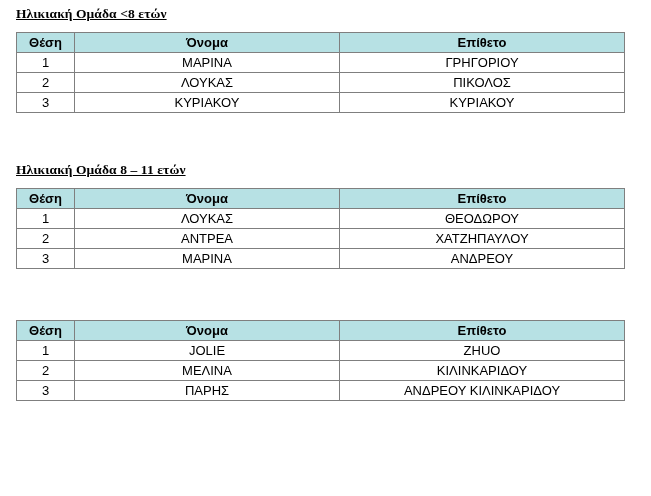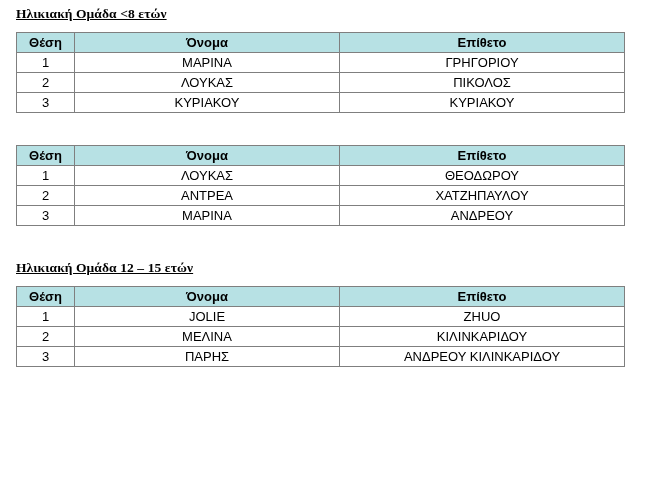--- a/index.html
+++ b/index.html
@@ -13,21 +13,21 @@
     font-family: "Liberation Sans", sans-serif;
     color: #000000;
     overflow: hidden;
   }
   .page {
     padding: 6px 14px 0 14px;
     box-sizing: border-box;
     width: 651px;
   }
   .section {
-    margin-bottom: 6px;
+    margin-bottom: 23px;
   }
   .section-title {
     font-family: "Liberation Serif", serif;
     font-size: 13.5px;
     font-weight: bold;
     text-decoration: underline;
     margin: 0 0 10px 2px;
     letter-spacing: 0.1px;
   }
   .spacer-1 { height: 26px; }
@@ -98,20 +98,21 @@
           <td>ΚΥΡΙΑΚΟΥ</td>
           <td>ΚΥΡΙΑΚΟΥ</td>
         </tr>
       </tbody>
     </table>
   </div>
 
   <div class="spacer-1"></div>
 
   <div class="section">
+    <div class="section-title">Ηλικιακή Ομάδα 8 – 11 ετών</div>
     <table class="results">
       <colgroup>
           <col class="c-pos">
           <col class="c-first">
           <col class="c-last">
         </colgroup>
       <thead>
         <tr>
           <th>Θέση</th>
           <th>Όνομα</th>
@@ -134,21 +135,20 @@
           <td>ΜΑΡΙΝΑ</td>
           <td>ΑΝΔΡΕΟΥ</td>
         </tr>
       </tbody>
     </table>
   </div>
 
   <div class="spacer-2"></div>
 
   <div class="section">
-    <div class="section-title">Ηλικιακή Ομάδα 12 – 15 ετών</div>
     <table class="results">
       <colgroup>
           <col class="c-pos">
           <col class="c-first">
           <col class="c-last">
         </colgroup>
       <thead>
         <tr>
           <th>Θέση</th>
           <th>Όνομα</th>

